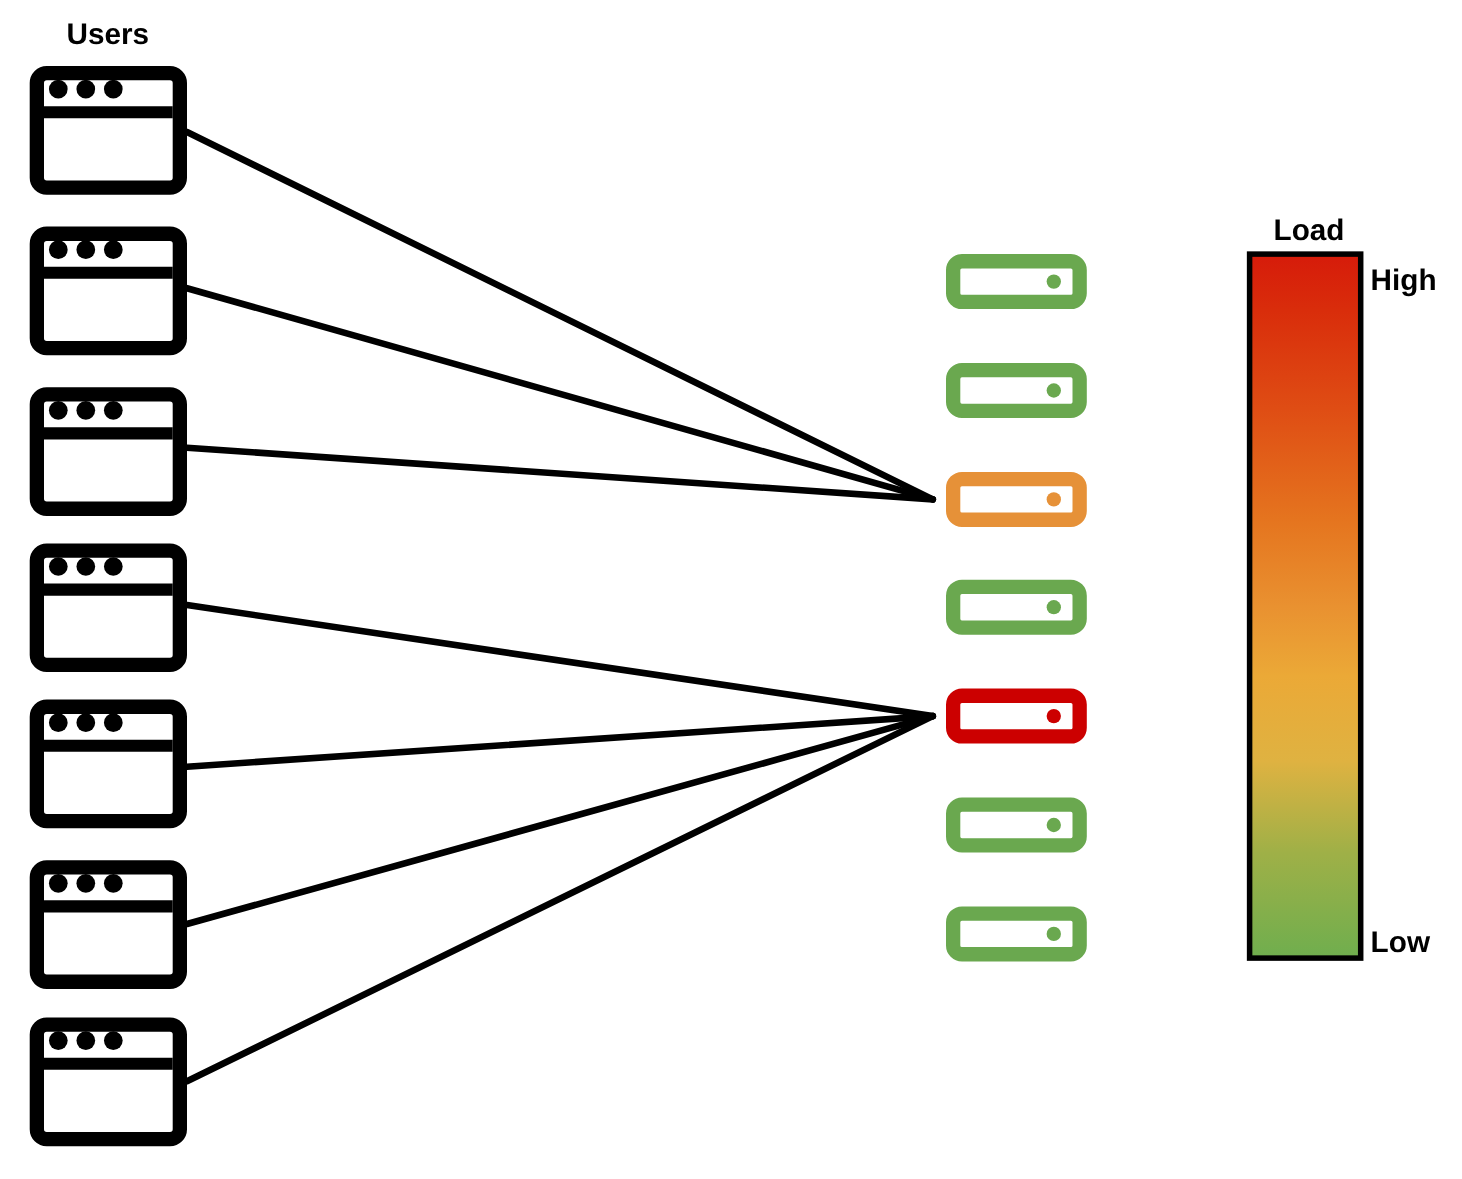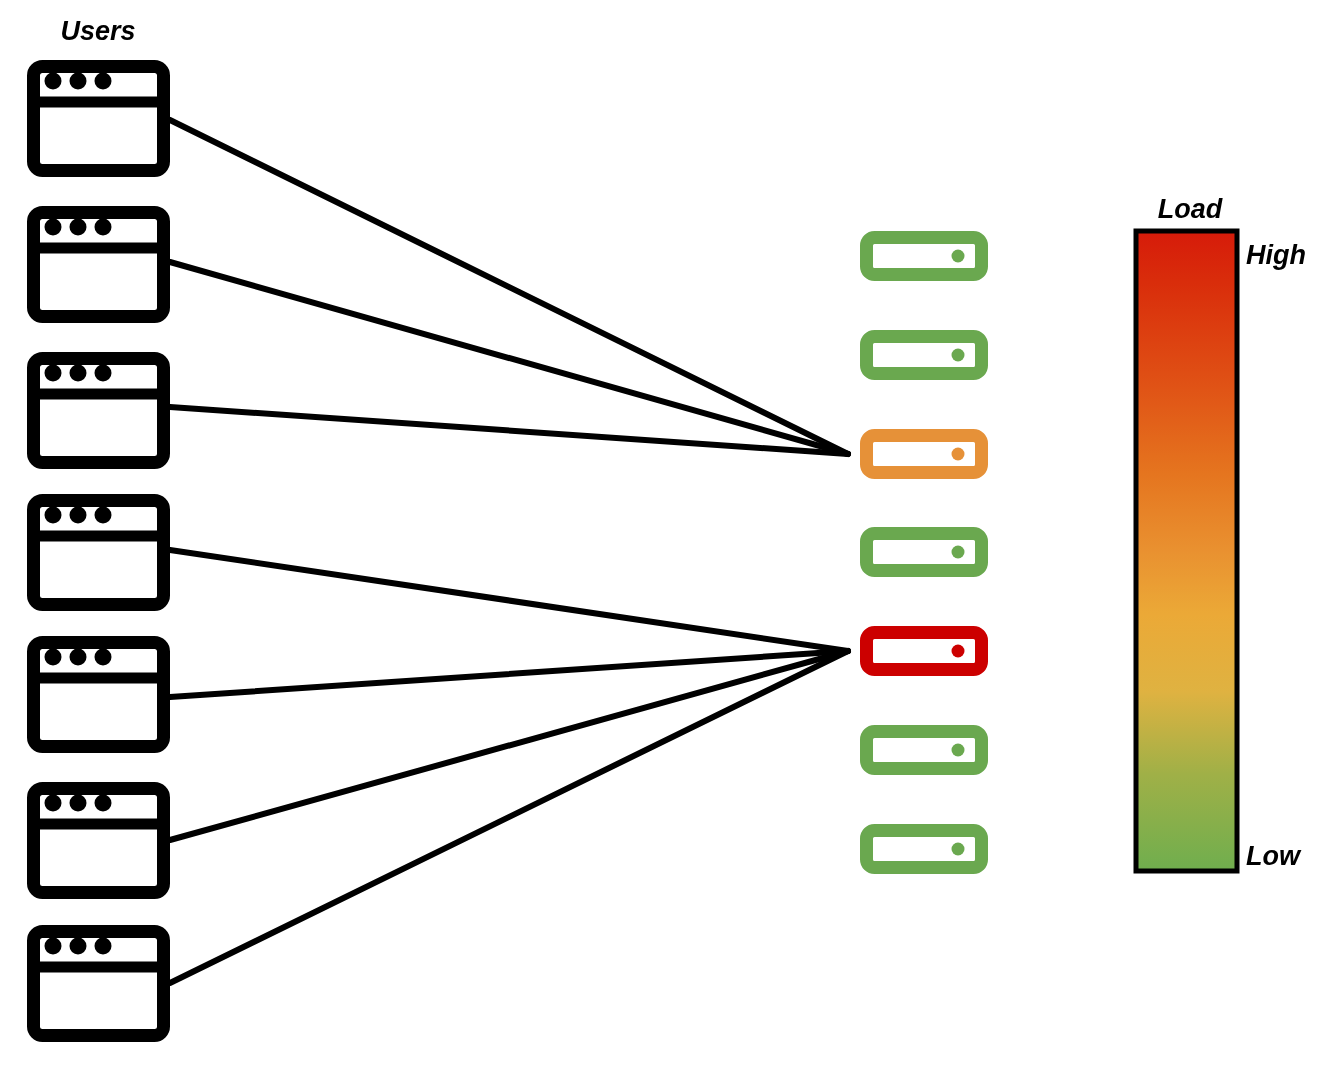--- a/index.html
+++ b/index.html
@@ -11,21 +11,20 @@
     width: 1329px;
     height: 1072px;
     font-family: "Liberation Sans", sans-serif;
     overflow: hidden;
   }
   #stage {
     position: relative;
     width: 1329px;
     height: 1072px;
     background: #ffffff;
-    font-style: italic;
   }
   #diagram-svg {
     position: absolute;
     left: 0;
     top: 0;
     width: 1329px;
     height: 1072px;
   }
   .heading-text {
     font-family: "Liberation Sans", sans-serif;

